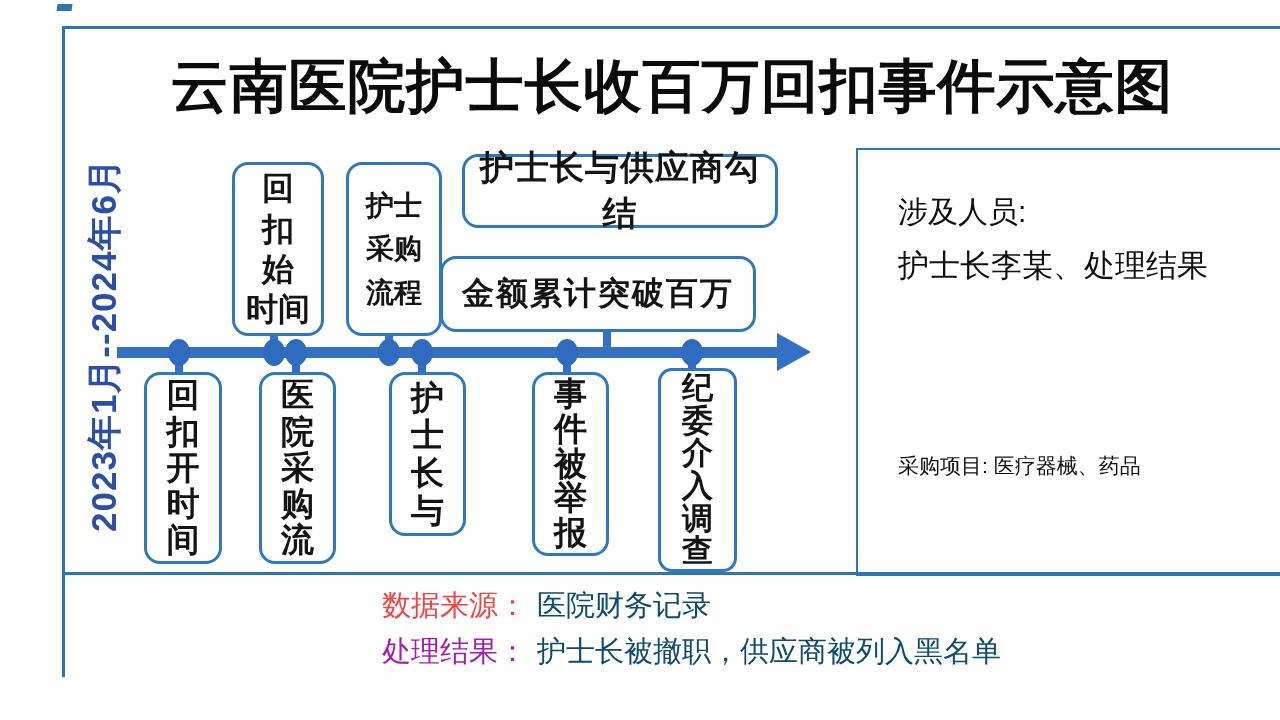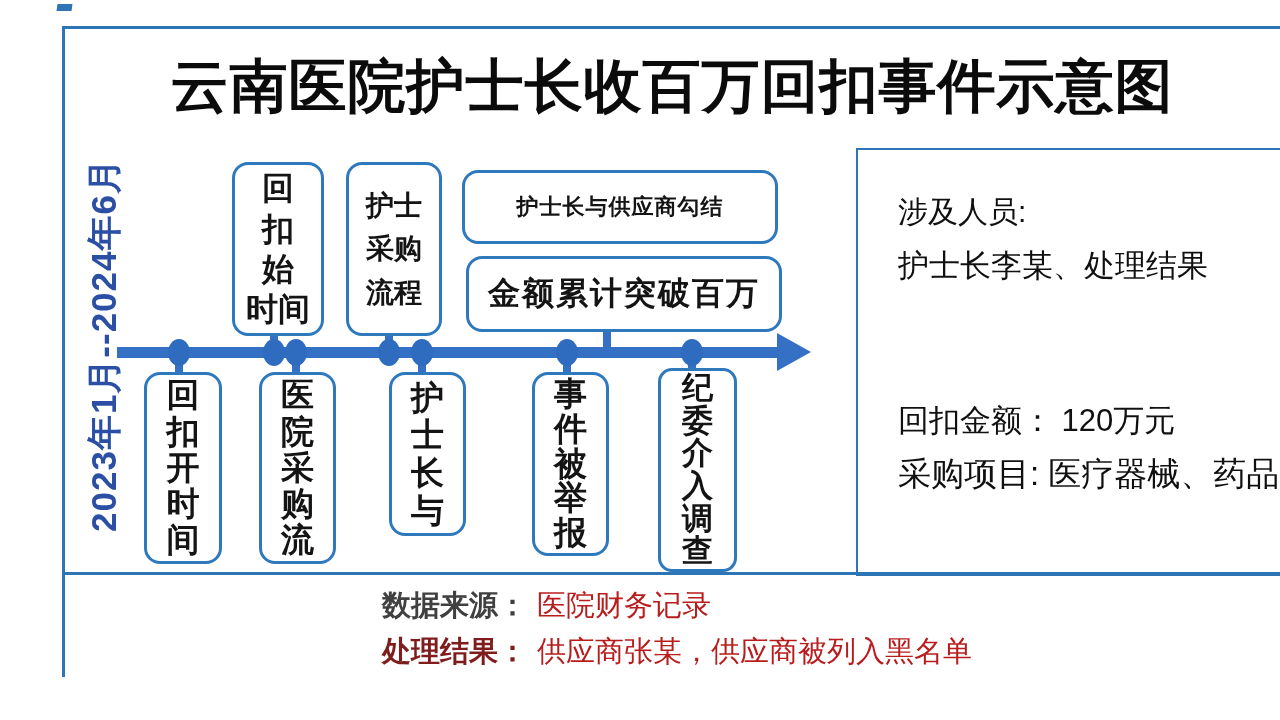--- a/index.html
+++ b/index.html
@@ -30,44 +30,44 @@
     border-left:34px solid #3470c4;border-top:19px solid transparent;border-bottom:19px solid transparent;}
   .node{position:absolute;width:22px;height:27px;border-radius:50%;background:#2f6cc0;top:339px;}
   .stem{position:absolute;width:8px;background:#3470c4;}
 
   
   .tbox{position:absolute;background:#ffffff;border:3px solid #2e78bd;border-radius:16px;
     display:flex;align-items:center;justify-content:center;text-align:center;
     white-space:pre-line;font-weight:600;color:#141414;}
   .t1{left:200px;top:162px;width:86px;height:168px;font-size:32px;line-height:1.26;}
   .t2{left:314px;top:162px;width:90px;height:168px;font-size:28px;line-height:1.55;}
-  .t3{left:430px;top:170px;width:310px;height:68px;font-size:22px;letter-spacing:1px;}
-  .t4{left:434px;top:256px;width:310px;height:70px;font-size:32px;letter-spacing:2px;}
+  .t3{left:430px;top:154px;width:310px;height:68px;font-size:34px;letter-spacing:1px;}
+  .t4{left:408px;top:256px;width:310px;height:70px;font-size:32px;letter-spacing:2px;}
   .bb1{left:112px;top:372px;width:72px;height:186px;font-size:33px;line-height:1.1;}
   .bb2{left:227px;top:372px;width:71px;height:186px;font-size:33px;line-height:1.1;}
   .bb3{left:357px;top:372px;width:71px;height:158px;font-size:33px;line-height:1.14;}
   .bb4{left:500px;top:372px;width:71px;height:178px;font-size:33px;line-height:1.06;}
   .bb5{left:626px;top:368px;width:73px;height:198px;font-size:31px;line-height:1.05;border-radius:14px;}
 
   
   .panel{position:absolute;left:824px;top:148px;width:458px;height:424px;border:2px solid #2e75b6;background:#fff;}
   .panel .pl{position:absolute;left:40px;white-space:nowrap;color:#101010;}
   .pl1{top:42px;font-size:30px;}
   .pl2{top:95px;font-size:31px;}
   .pl3{top:250px;font-size:31px;}
-  .pl4{top:302px;font-size:33px;}
+  .pl4{top:302px;font-size:21px;}
 
   
   .divider{position:absolute;left:30px;top:572px;width:1220px;height:3px;background:#2e75b6;}
   .footer-line{position:absolute;left:350px;font-size:29px;white-space:nowrap;}
   .fl1{top:586px;}
   .fl2{top:632px;}
-  .lbl-blue{color:#404040;font-weight:700;}
-  .lbl-black{color:#7f1d1d;font-weight:700;}
-  .val{color:#b91c1c;font-weight:500;padding-left:10px;}
+  .lbl-blue{color:#ef4444;font-weight:400;}
+  .lbl-black{color:#a21caf;font-weight:400;}
+  .val{color:#0c4a6e;font-weight:500;padding-left:10px;}
 </style>
 </head>
 <body>
 
 <div class="stage">
 
   <div class="corner-artifact"></div>
   <div class="frame"></div>
   <div class="frame-bottom"></div>
 
@@ -127,27 +127,26 @@
   <div class="tbox bb5">纪
 委
 介
 入
 调
 查</div>
 
   <div class="panel">
     <div class="pl pl1">涉及人员:</div>
     <div class="pl pl2">护士长李某、处理结果</div>
-    <div class="pl pl3">回扣金额： 120万元</div>
     <div class="pl pl4">采购项目: 医疗器械、药品</div>
   </div>
 
   <div class="divider"></div>
 
   <div class="footer-line fl1">
     <span class="lbl-blue">数据来源：</span><span class="val">医院财务记录</span>
   </div>
   <div class="footer-line fl2">
-    <span class="lbl-black">处理结果：</span><span class="val">供应商张某，供应商被列入黑名单</span>
+    <span class="lbl-black">处理结果：</span><span class="val">护士长被撤职，供应商被列入黑名单</span>
   </div>
 
   <div class="fade-patch"></div>
 </div>
 
 </body></html>

